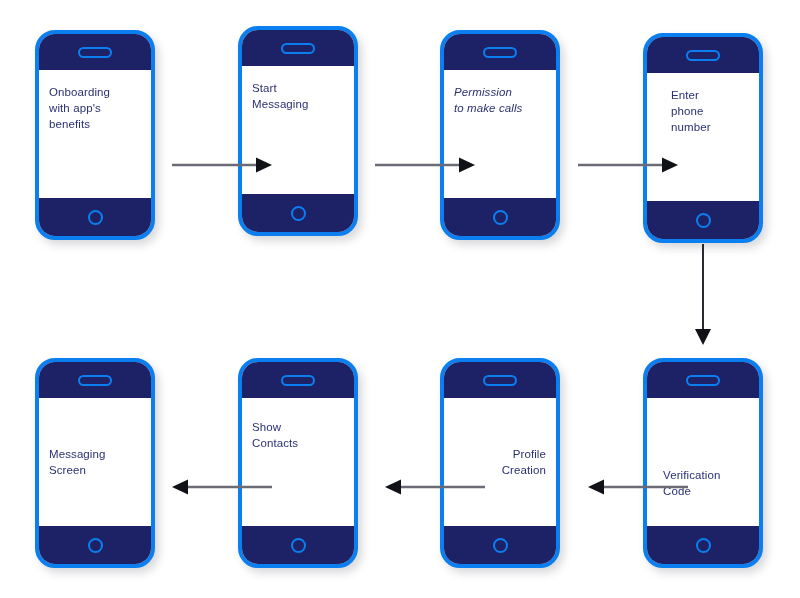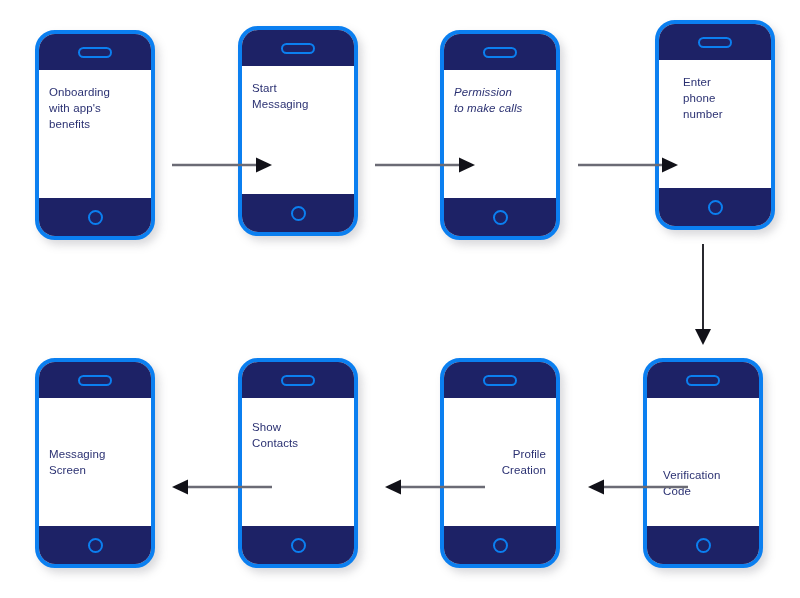--- a/index.html
+++ b/index.html
@@ -175,21 +175,21 @@
     </div>
     <div class="phone-screen">
       <div class="screen-label">Permission
 to make calls</div>
     </div>
     <div class="phone-bottom">
       <div class="home-btn"></div>
     </div>
   </div>
 
-  <div class="phone" style="left:643px; top:20px;margin-left:12px;">
+  <div class="phone" style="left:643px; top:33px;">
     <div class="phone-top">
       <div class="speaker"></div>
     </div>
     <div class="phone-screen">
       <div class="screen-label" style="padding-left:14px;">Enter
 phone
 number</div>
     </div>
     <div class="phone-bottom">
       <div class="home-btn"></div>

